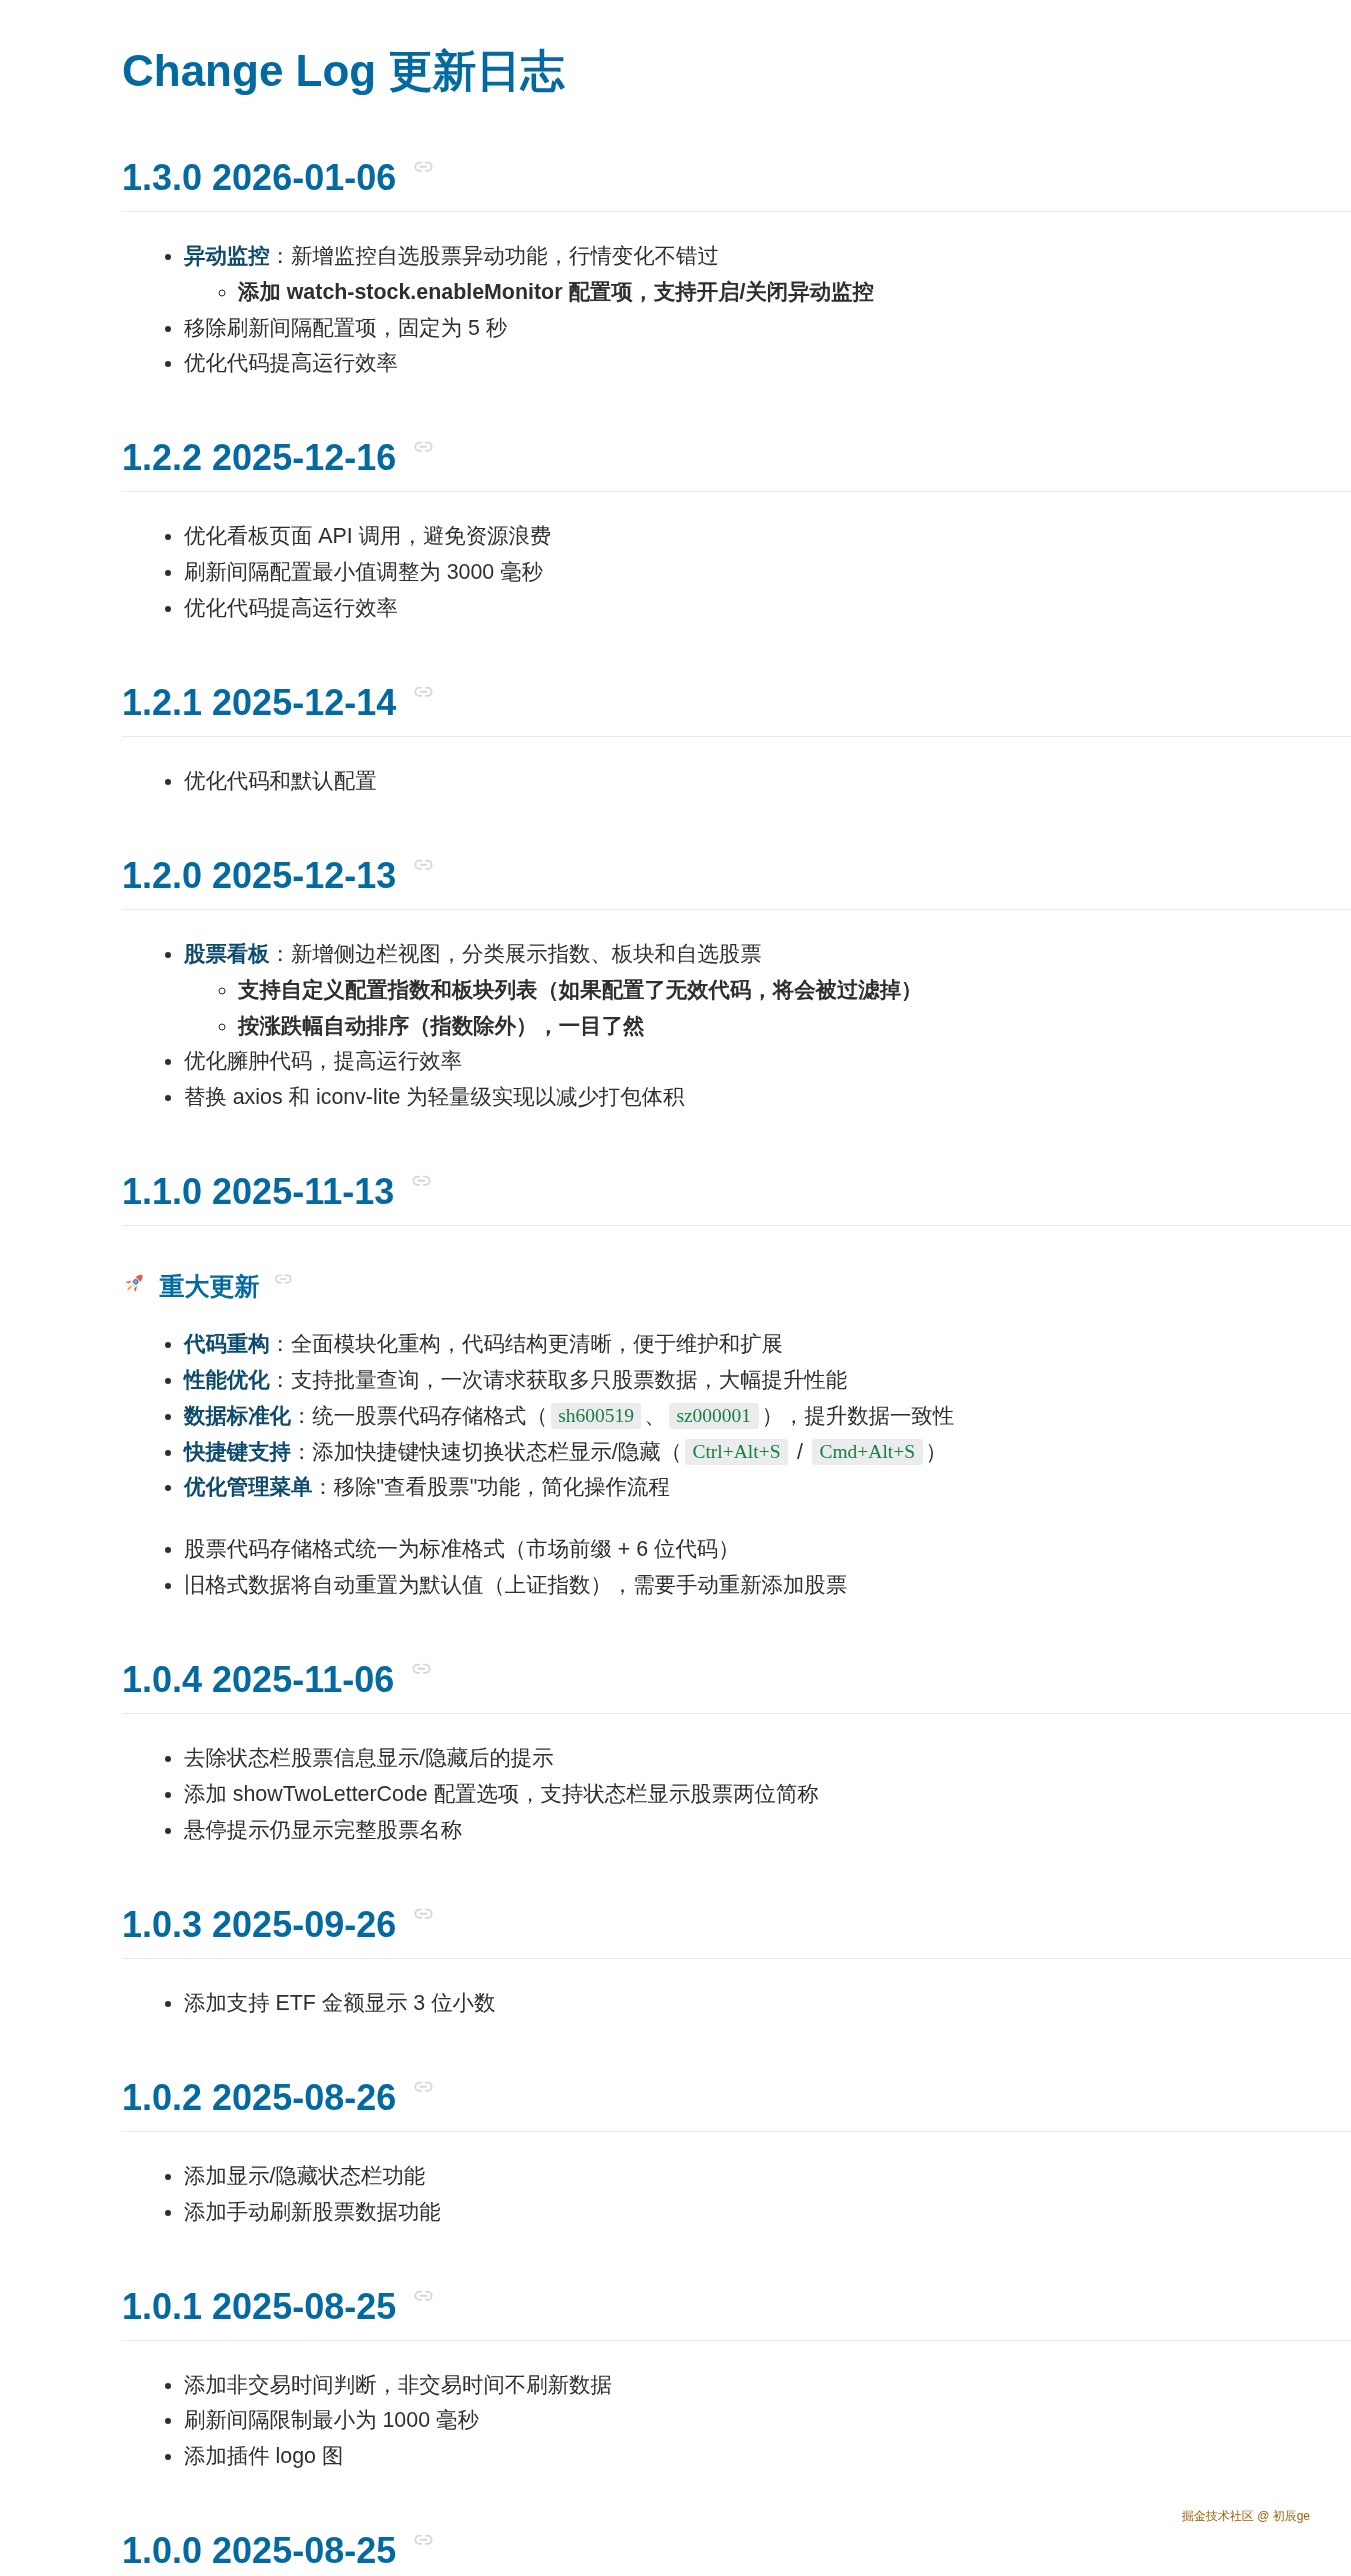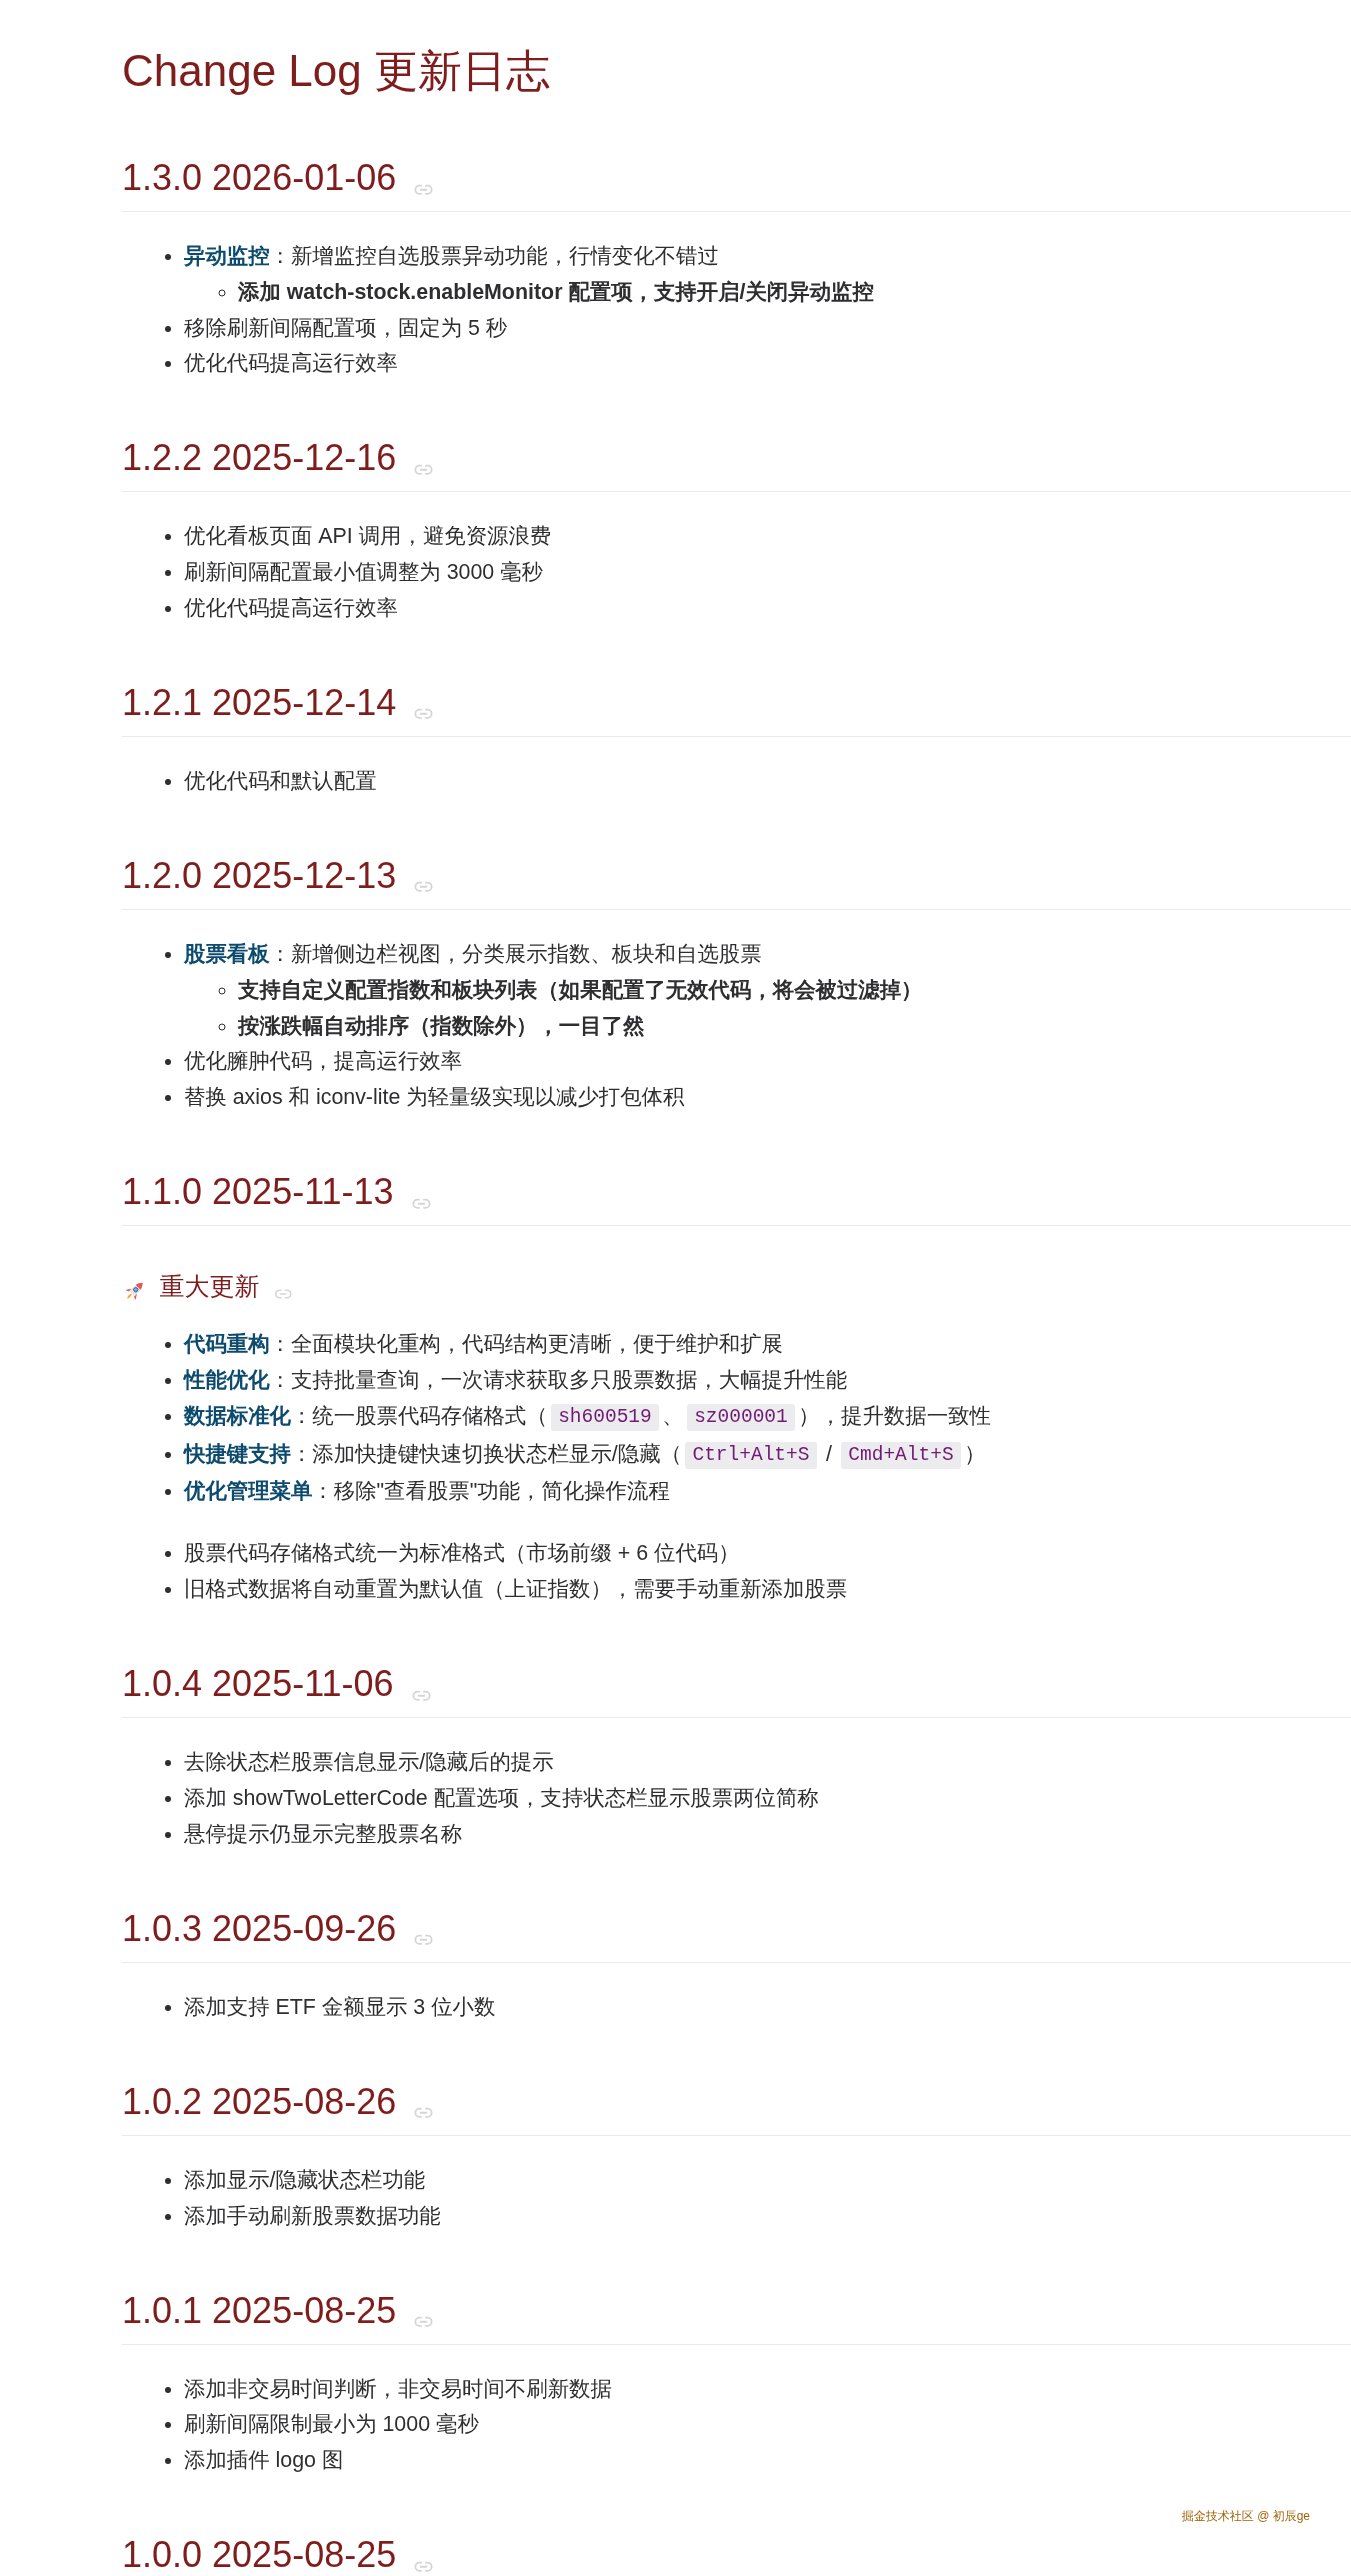--- a/index.html
+++ b/index.html
@@ -2,37 +2,37 @@
 <html style="font-size:12px"><head>
 <meta charset="utf-8">
 <style>
   html,body{margin:0;padding:0;}
   body{
     width:1351px;height:2576px;position:relative;overflow:hidden;
     background:#ffffff;color:#2e2e30;
     font-family:"Liberation Sans","DejaVu Sans",sans-serif;
   }
   .doc{padding:42px 0 0 122px;}
-  h1,h2,h3{display:flex;align-items:flex-end;color:#7f1d1d;font-weight:400;}
+  h1,h2,h3{display:flex;align-items:flex-start;color:#0369a1;font-weight:700;}
   h1{font-size:44px;margin:0;gap:18px;}
   h2{font-size:36px;margin:56px 0 0;padding-bottom:12px;border-bottom:1.5px solid #e8e9eb;gap:15px;}
   h3{font-size:25px;margin:44px 0 0;gap:12px;}
   .anchor{color:#d5d5d7;display:inline-flex;align-items:center;cursor:pointer;}
   h2 .anchor svg{width:25px;height:19.5px;}
   h3 .anchor svg{width:22.5px;height:18px;}
   .emoji{display:inline-flex;align-items:center;}
   .emoji svg{width:25.5px;height:25.5px;}
   ul.lvl1{margin:27px 0 0;padding:0 0 0 62px;list-style:disc;}
   h3 + ul.lvl1{margin-top:24px;}
   ul.lvl2{margin:0;padding:0 0 0 54px;list-style:circle;font-weight:bold;}
   li{font-size:21.4px;line-height:35px;margin:0.8px 0;color:#2e2e30;}
   li strong{font-weight:700;color:#0c4a6e;}
   li code{
-    font-family:Liberation Mono, monospace;font-size:19.5px;
-    background:#ececee;color:#701a75;border-radius:3px;padding:2.3px 7.5px;margin:0 3px;
+    font-family:Liberation Serif, serif;font-size:19.5px;
+    background:#ececee;color:#15803d;border-radius:3px;padding:2.3px 7.5px;margin:0 3px;
   }
   .watermark{
     position:absolute;right:41px;top:2508px;
     font-size:12px;color:#a16207;text-shadow:0.8px 0.8px 0 #ffffff;
   }
 </style>
 </head>
 <body>
 
 <div class="doc">

